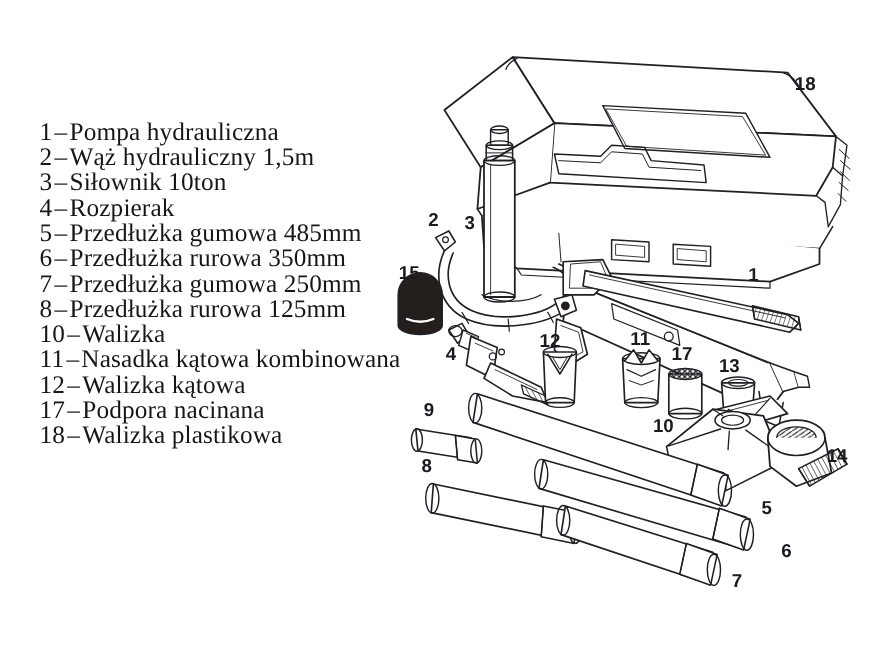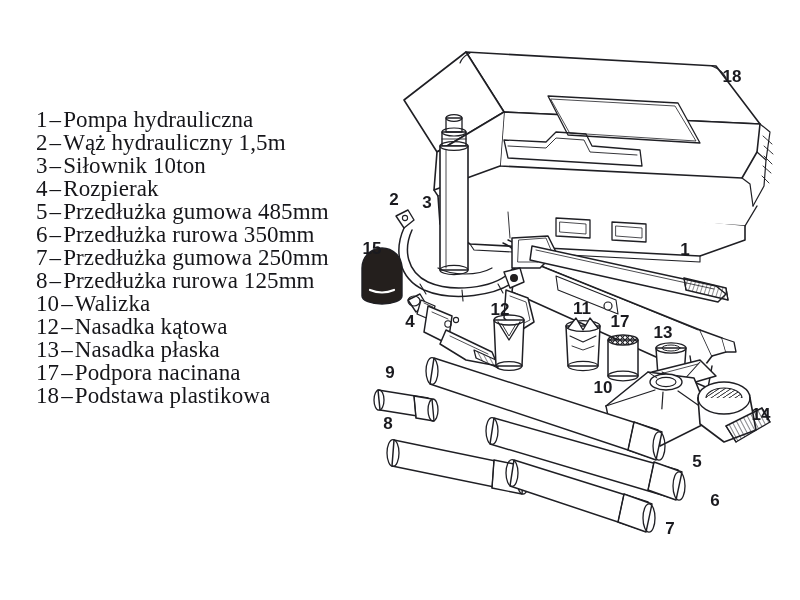--- a/index.html
+++ b/index.html
@@ -64,24 +64,24 @@
   <div id="legend">
       <div class="legend-row"><span class="legend-num">1</span><span class="legend-dash">–</span><span class="legend-label">Pompa hydrauliczna</span></div>
       <div class="legend-row"><span class="legend-num">2</span><span class="legend-dash">–</span><span class="legend-label">Wąż hydrauliczny 1,5m</span></div>
       <div class="legend-row"><span class="legend-num">3</span><span class="legend-dash">–</span><span class="legend-label">Siłownik 10ton</span></div>
       <div class="legend-row"><span class="legend-num">4</span><span class="legend-dash">–</span><span class="legend-label">Rozpierak</span></div>
       <div class="legend-row"><span class="legend-num">5</span><span class="legend-dash">–</span><span class="legend-label">Przedłużka gumowa 485mm</span></div>
       <div class="legend-row"><span class="legend-num">6</span><span class="legend-dash">–</span><span class="legend-label">Przedłużka rurowa 350mm</span></div>
       <div class="legend-row"><span class="legend-num">7</span><span class="legend-dash">–</span><span class="legend-label">Przedłużka gumowa 250mm</span></div>
       <div class="legend-row"><span class="legend-num">8</span><span class="legend-dash">–</span><span class="legend-label">Przedłużka rurowa 125mm</span></div>
       <div class="legend-row"><span class="legend-num">10</span><span class="legend-dash">–</span><span class="legend-label">Walizka</span></div>
-      <div class="legend-row"><span class="legend-num">12</span><span class="legend-dash">–</span><span class="legend-label">Nasadka kątowa</span></div>
-      <div class="legend-row"><span class="legend-num">13</span><span class="legend-dash">–</span><span class="legend-label">Nasadka płaska</span></div>
+      <div class="legend-row"><span class="legend-num">11</span><span class="legend-dash">–</span><span class="legend-label">Nasadka kątowa kombinowana</span></div>
+      <div class="legend-row"><span class="legend-num">12</span><span class="legend-dash">–</span><span class="legend-label">Walizka kątowa</span></div>
       <div class="legend-row"><span class="legend-num">17</span><span class="legend-dash">–</span><span class="legend-label">Podpora nacinana</span></div>
-      <div class="legend-row"><span class="legend-num">18</span><span class="legend-dash">–</span><span class="legend-label">Podstawa plastikowa</span></div>
+      <div class="legend-row"><span class="legend-num">18</span><span class="legend-dash">–</span><span class="legend-label">Walizka plastikowa</span></div>
     </div>
 
   <div id="illustration">
     <svg width="800" height="600" viewBox="0 0 800 600" xmlns="http://www.w3.org/2000/svg">
       <defs>
         <pattern id="mesh" width="5" height="5" patternUnits="userSpaceOnUse">
           <path d="M0 0 L5 5 M5 0 L0 5" stroke="#1f1f24" stroke-width="1.1"></path>
         </pattern>
         <pattern id="knurl" width="4" height="6" patternUnits="userSpaceOnUse" patternTransform="rotate(18)">
           <path d="M0 0 V6" stroke="#1f1f24" stroke-width="1"></path>

